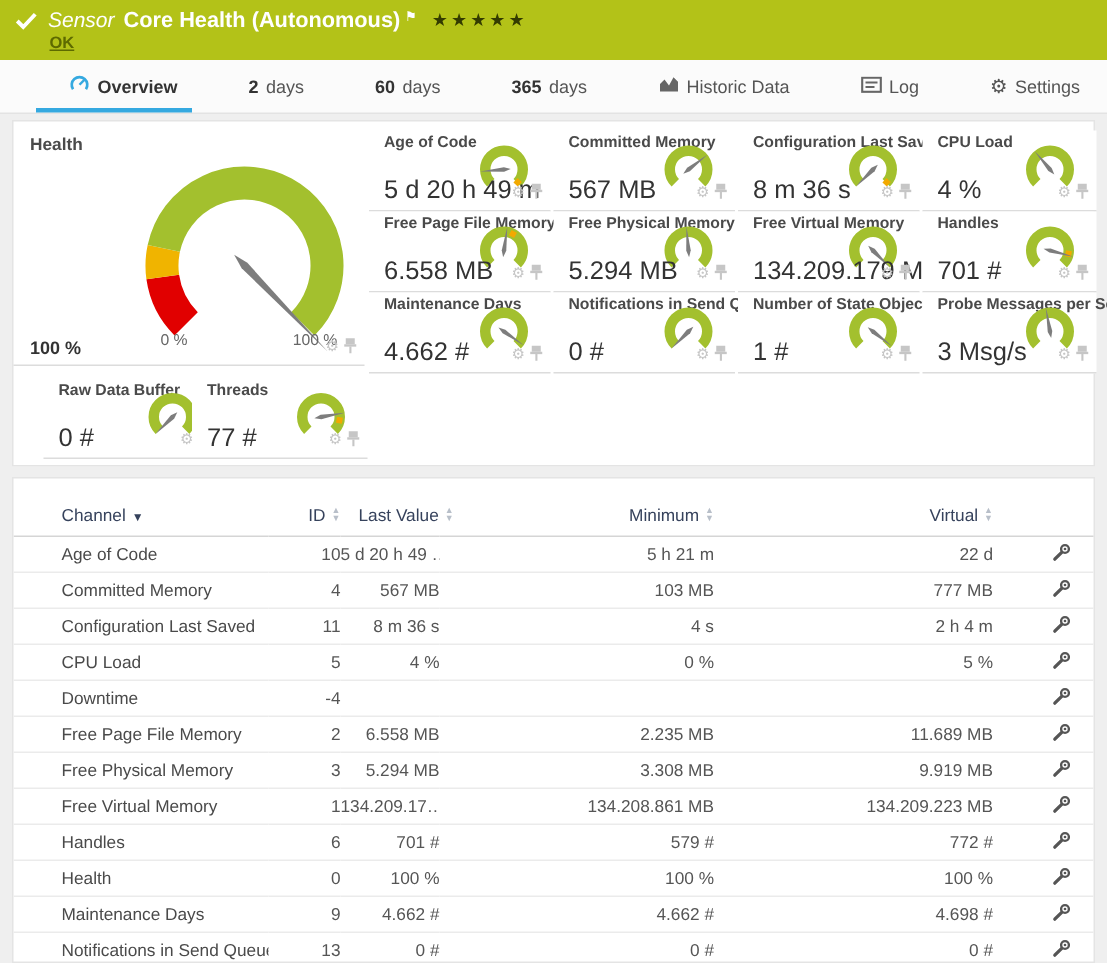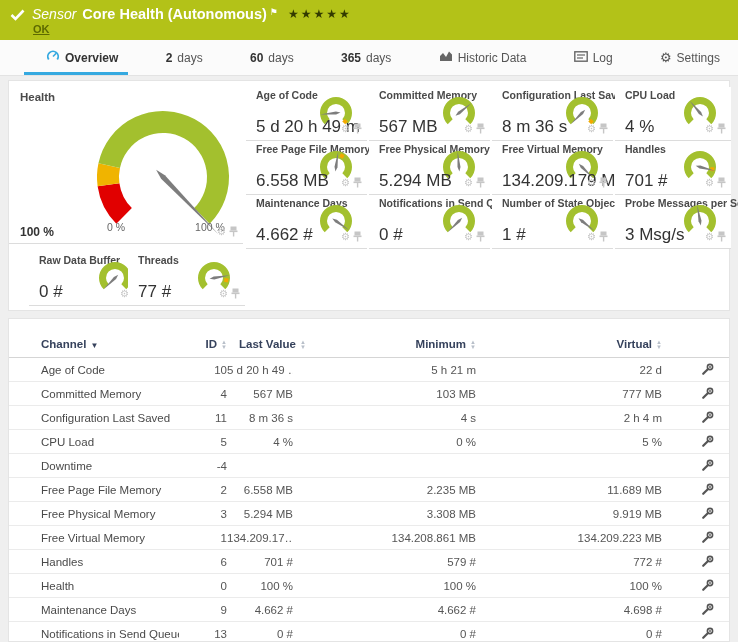--- a/index.html
+++ b/index.html
@@ -50,21 +50,21 @@
   
   .health-tile { position:absolute; left:0; top:6px; width:234px; height:157px;
     border-bottom:1px solid #dcdcdc; }
   .health-title { position:absolute; left:11px; top:4px; font-size:11.5px; font-weight:bold; color:#4a4a4a; }
   .health-svg { position:absolute; left:52px; top:6px; }
   .health-scale { position:absolute; top:134px; transform:translateX(-50%); font-size:10.5px; color:#666; }
   .health-value { position:absolute; left:11px; bottom:4px; font-size:12px; font-weight:bold; color:#333; }
 
   
   table.channels { border-collapse:collapse; width:100%; margin-top:14px; table-layout:fixed; }
-  table.channels th { font-size:11.5px; font-weight:bold; color:#36425c; text-align:right;
+  table.channels th { font-size:11.5px; font-weight:normal; color:#36425c; text-align:right;
     padding:5px 0 7px 12px; border-bottom:1px solid #d5d5d5; white-space:nowrap; }
   table.channels th.col-channel { text-align:left; padding-left:32px; }
   table.channels td { font-size:11.5px; color:#555; text-align:right; height:24px;
     padding:0; border-bottom:1px solid #ebebeb; white-space:nowrap; overflow:hidden; }
   table.channels td.cell-channel { text-align:left; padding-left:32px; color:#4a4a4a; }
   table.channels td.cell-actions { text-align:right; padding-right:16px; }
   .sort-stack { display:inline-flex; flex-direction:column; font-size:6px; line-height:5px;
     color:#b8bfc9; margin-left:4px; vertical-align:middle; }
   .sort-caret { font-size:8px; color:#36425c; margin-left:4px; }
   .wrench-btn { cursor:pointer; display:inline-block; }

